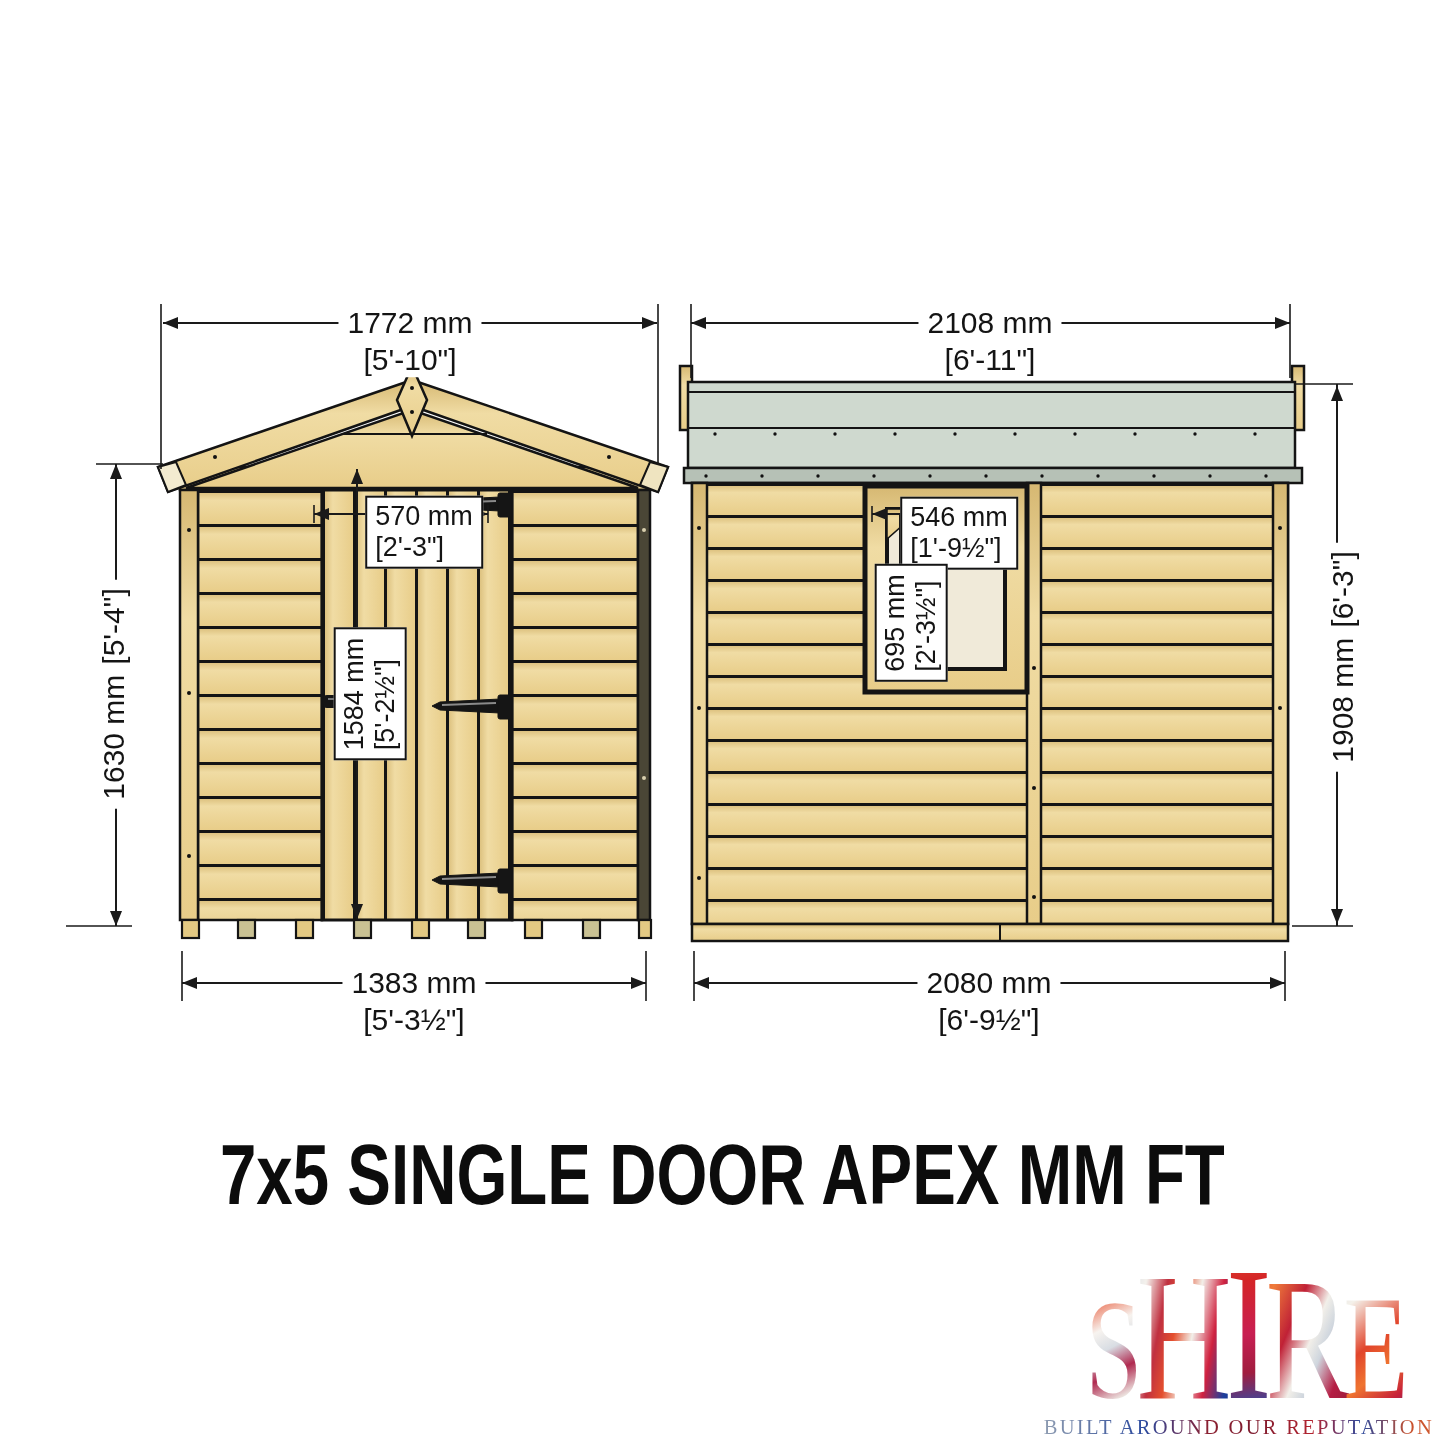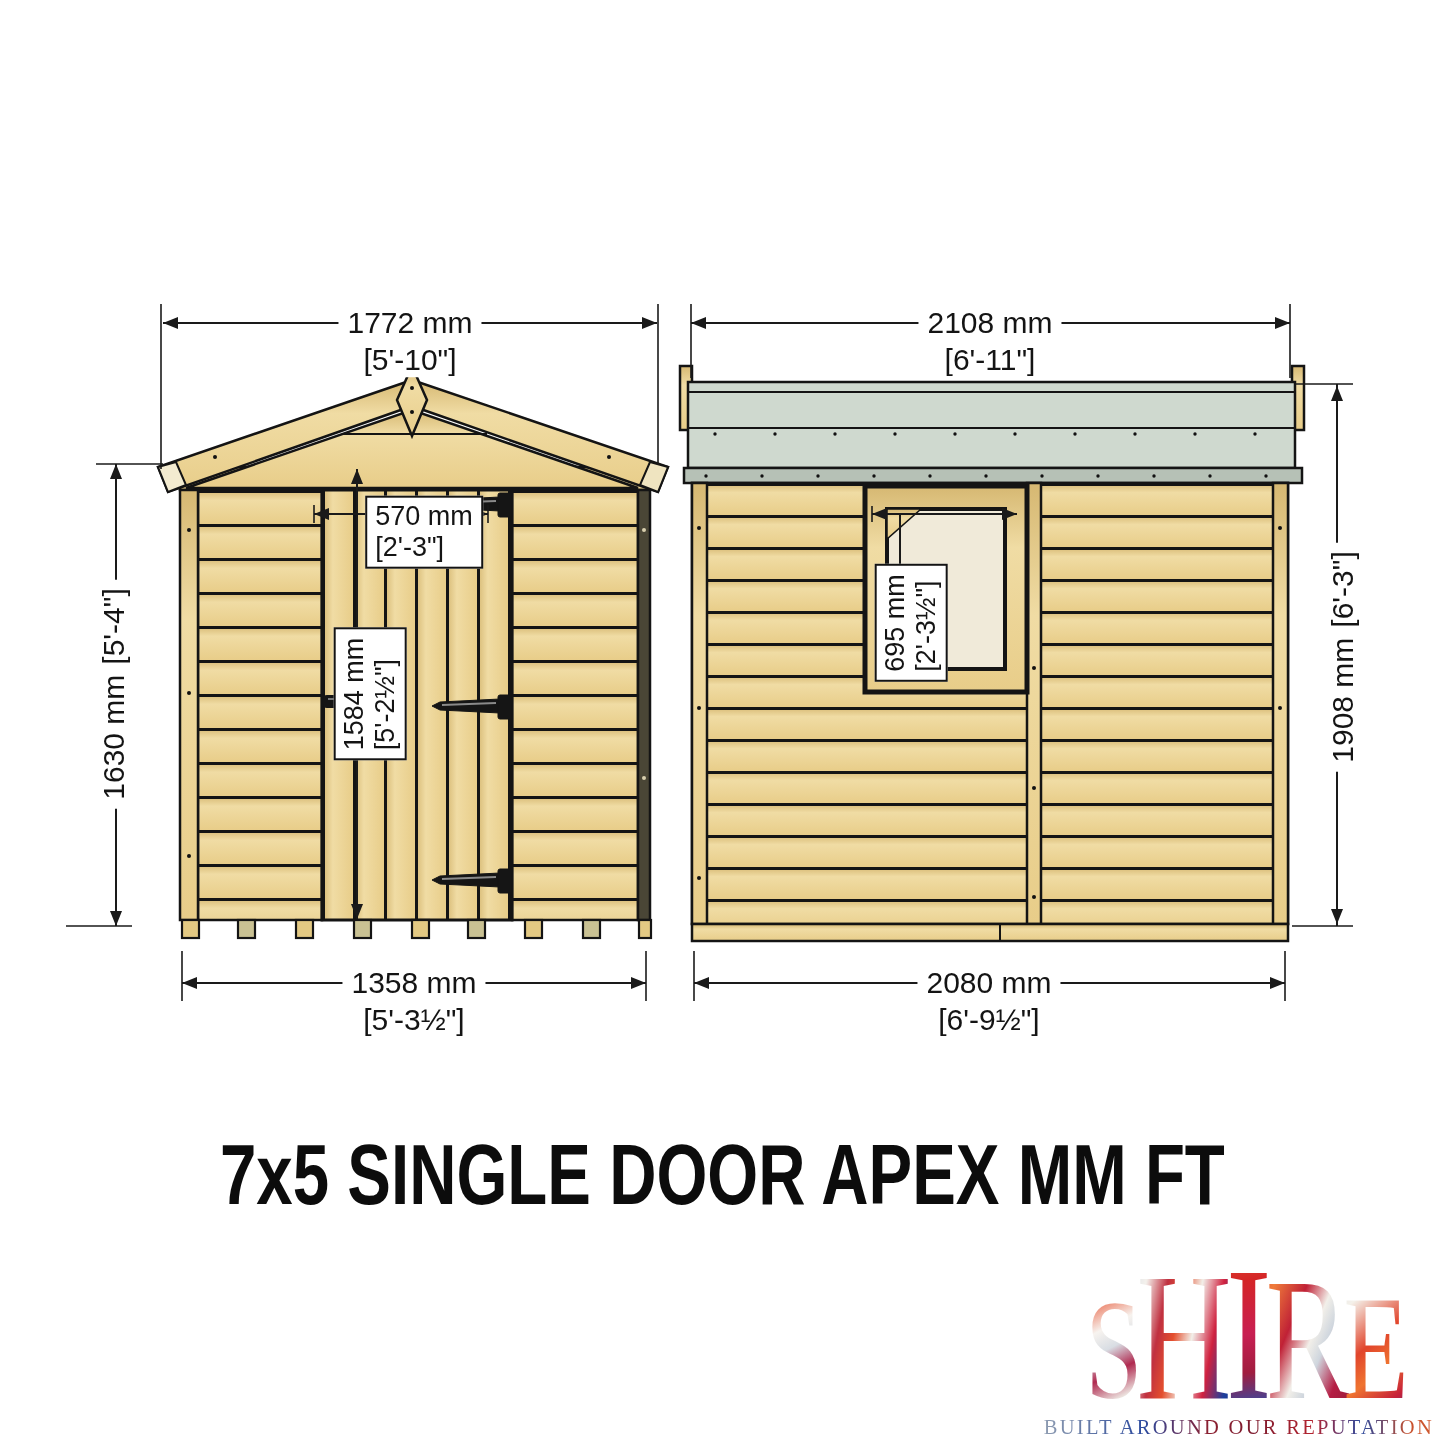--- a/index.html
+++ b/index.html
@@ -291,26 +291,30 @@
   <div class="dbox" style="left:424px;top:512px">
     <div>570 mm</div>
     <div>[2'-3"]</div>
   </div>
 
   <div class="dbox rot" style="left:370px;top:674px">
     <div>1584 mm</div>
     <div>[5'-2½"]</div>
   </div>
 
-  <div class="dlab" style="left:414px;top:963px">1358 mm</div>
+  <div class="dlab" style="left:414px;top:963px">1383 mm</div>
   <div class="dlab" style="left:414px;top:1000px">[5'-3½"]</div>
 
   <div class="dlab" style="left:990px;top:303px">2108 mm</div>
   <div class="dlab" style="left:990px;top:340px">[6'-11"]</div>
 
+  <div class="dbox" style="left:959px;top:513px">
+    <div>546 mm</div>
+    <div>[1'-9½"]</div>
+  </div>
 
   <div class="dbox rot" style="left:911px;top:603px">
     <div>695 mm</div>
     <div>[2'-3½"]</div>
   </div>
 
   <div class="dlab rot" style="left:1343px;top:637px">
     <span>1908 mm</span><span class="l2">[6'-3"]</span>
   </div>
 

